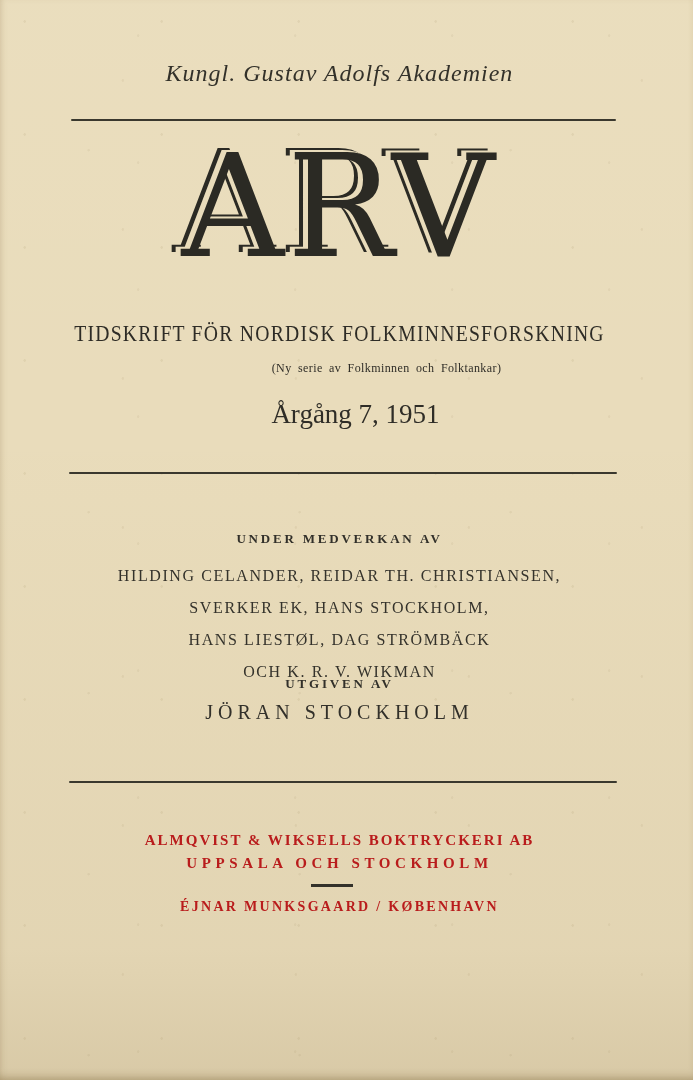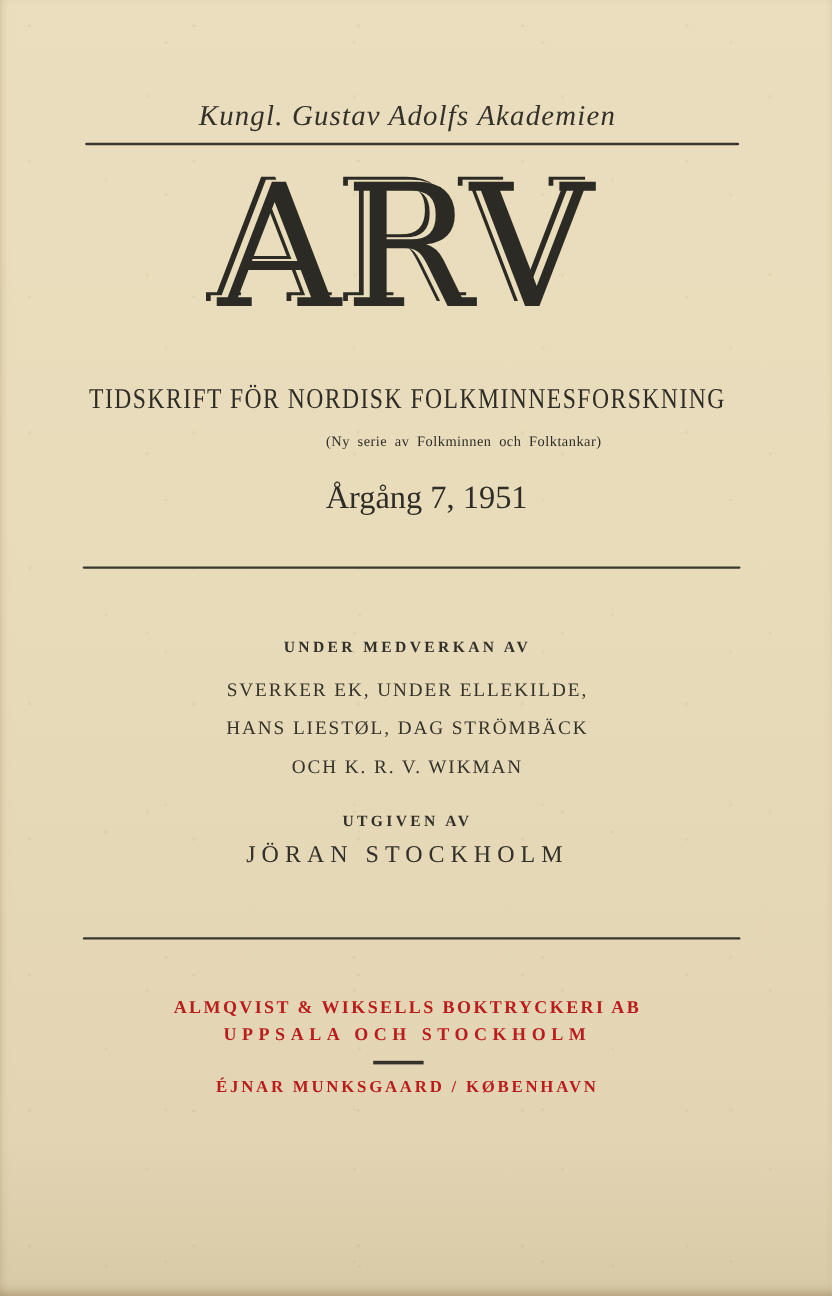--- a/index.html
+++ b/index.html
@@ -13,21 +13,21 @@
       radial-gradient(circle at 42% 83%, rgba(120,100,60,.08) 0 1px, transparent 1.5px),
       radial-gradient(circle at 88% 28%, rgba(120,100,60,.07) 0 1px, transparent 1.5px),
       linear-gradient(180deg, rgba(255,252,240,.05) 0%, rgba(255,252,240,0) 40%, rgba(125,98,50,.06) 88%, rgba(115,88,42,.14) 100%);
     background-size:137px 113px, 173px 149px, 211px 181px, 157px 127px, 100% 100%;
     box-shadow:inset 0 -7px 10px -5px rgba(110,85,40,.40), inset 4px 0 10px -6px rgba(110,85,40,.25);
     color:#2f2d27;
   }
   .content{position:absolute;top:0;left:0;right:14px;bottom:0;}
   .block{position:absolute;left:0;width:100%;text-align:center;white-space:nowrap;}
 
-  .academy{top:60px;font-style:italic;font-size:24px;letter-spacing:1px;color:#33312a;margin-top:24px;}
+  .academy{top:60px;font-style:italic;font-size:24px;letter-spacing:1px;color:#33312a;}
 
   .rule{position:absolute;height:2px;background:#3a382e;border-radius:1px;}
   .rule-top{top:119px;left:71px;width:545px;}
   .rule-mid{top:472px;left:69px;width:548px;}
   .rule-low{top:781px;left:69px;width:548px;}
 
   .arv{top:136px;height:152px;font-family:"DejaVu Serif", serif;font-size:142px;line-height:1;letter-spacing:3px;}
   .arv span{position:absolute;top:0;left:50%;}
   .arv-echo{transform:translate(calc(-50% - 9px), -4px);color:#2b2a24;}
   .arv-cut{transform:translate(calc(-50% - 5px), -2px);color:#e9dcbb;}
@@ -68,21 +68,22 @@
 
   <div class="block series-note">(Ny serie av Folkminnen och Folktankar)</div>
 
   <div class="block volume">Årgång 7, 1951</div>
 
   <div class="rule rule-mid"></div>
 
   <div class="block small-caps-head contrib-head">UNDER MEDVERKAN AV</div>
 
   <div class="block names">
-    <div>SVERKER EK, UNDER ELLEKILDE,</div>
+    <div>HILDING CELANDER, REIDAR TH. CHRISTIANSEN,</div>
+    <div>SVERKER EK, HANS STOCKHOLM,</div>
     <div>HANS LIESTØL, DAG STRÖMBÄCK</div>
     <div>OCH K. R. V. WIKMAN</div>
   </div>
 
   <div class="block small-caps-head editor-head">UTGIVEN AV</div>
 
   <div class="block editor-name">JÖRAN STOCKHOLM</div>
 
   <div class="rule rule-low"></div>
 

